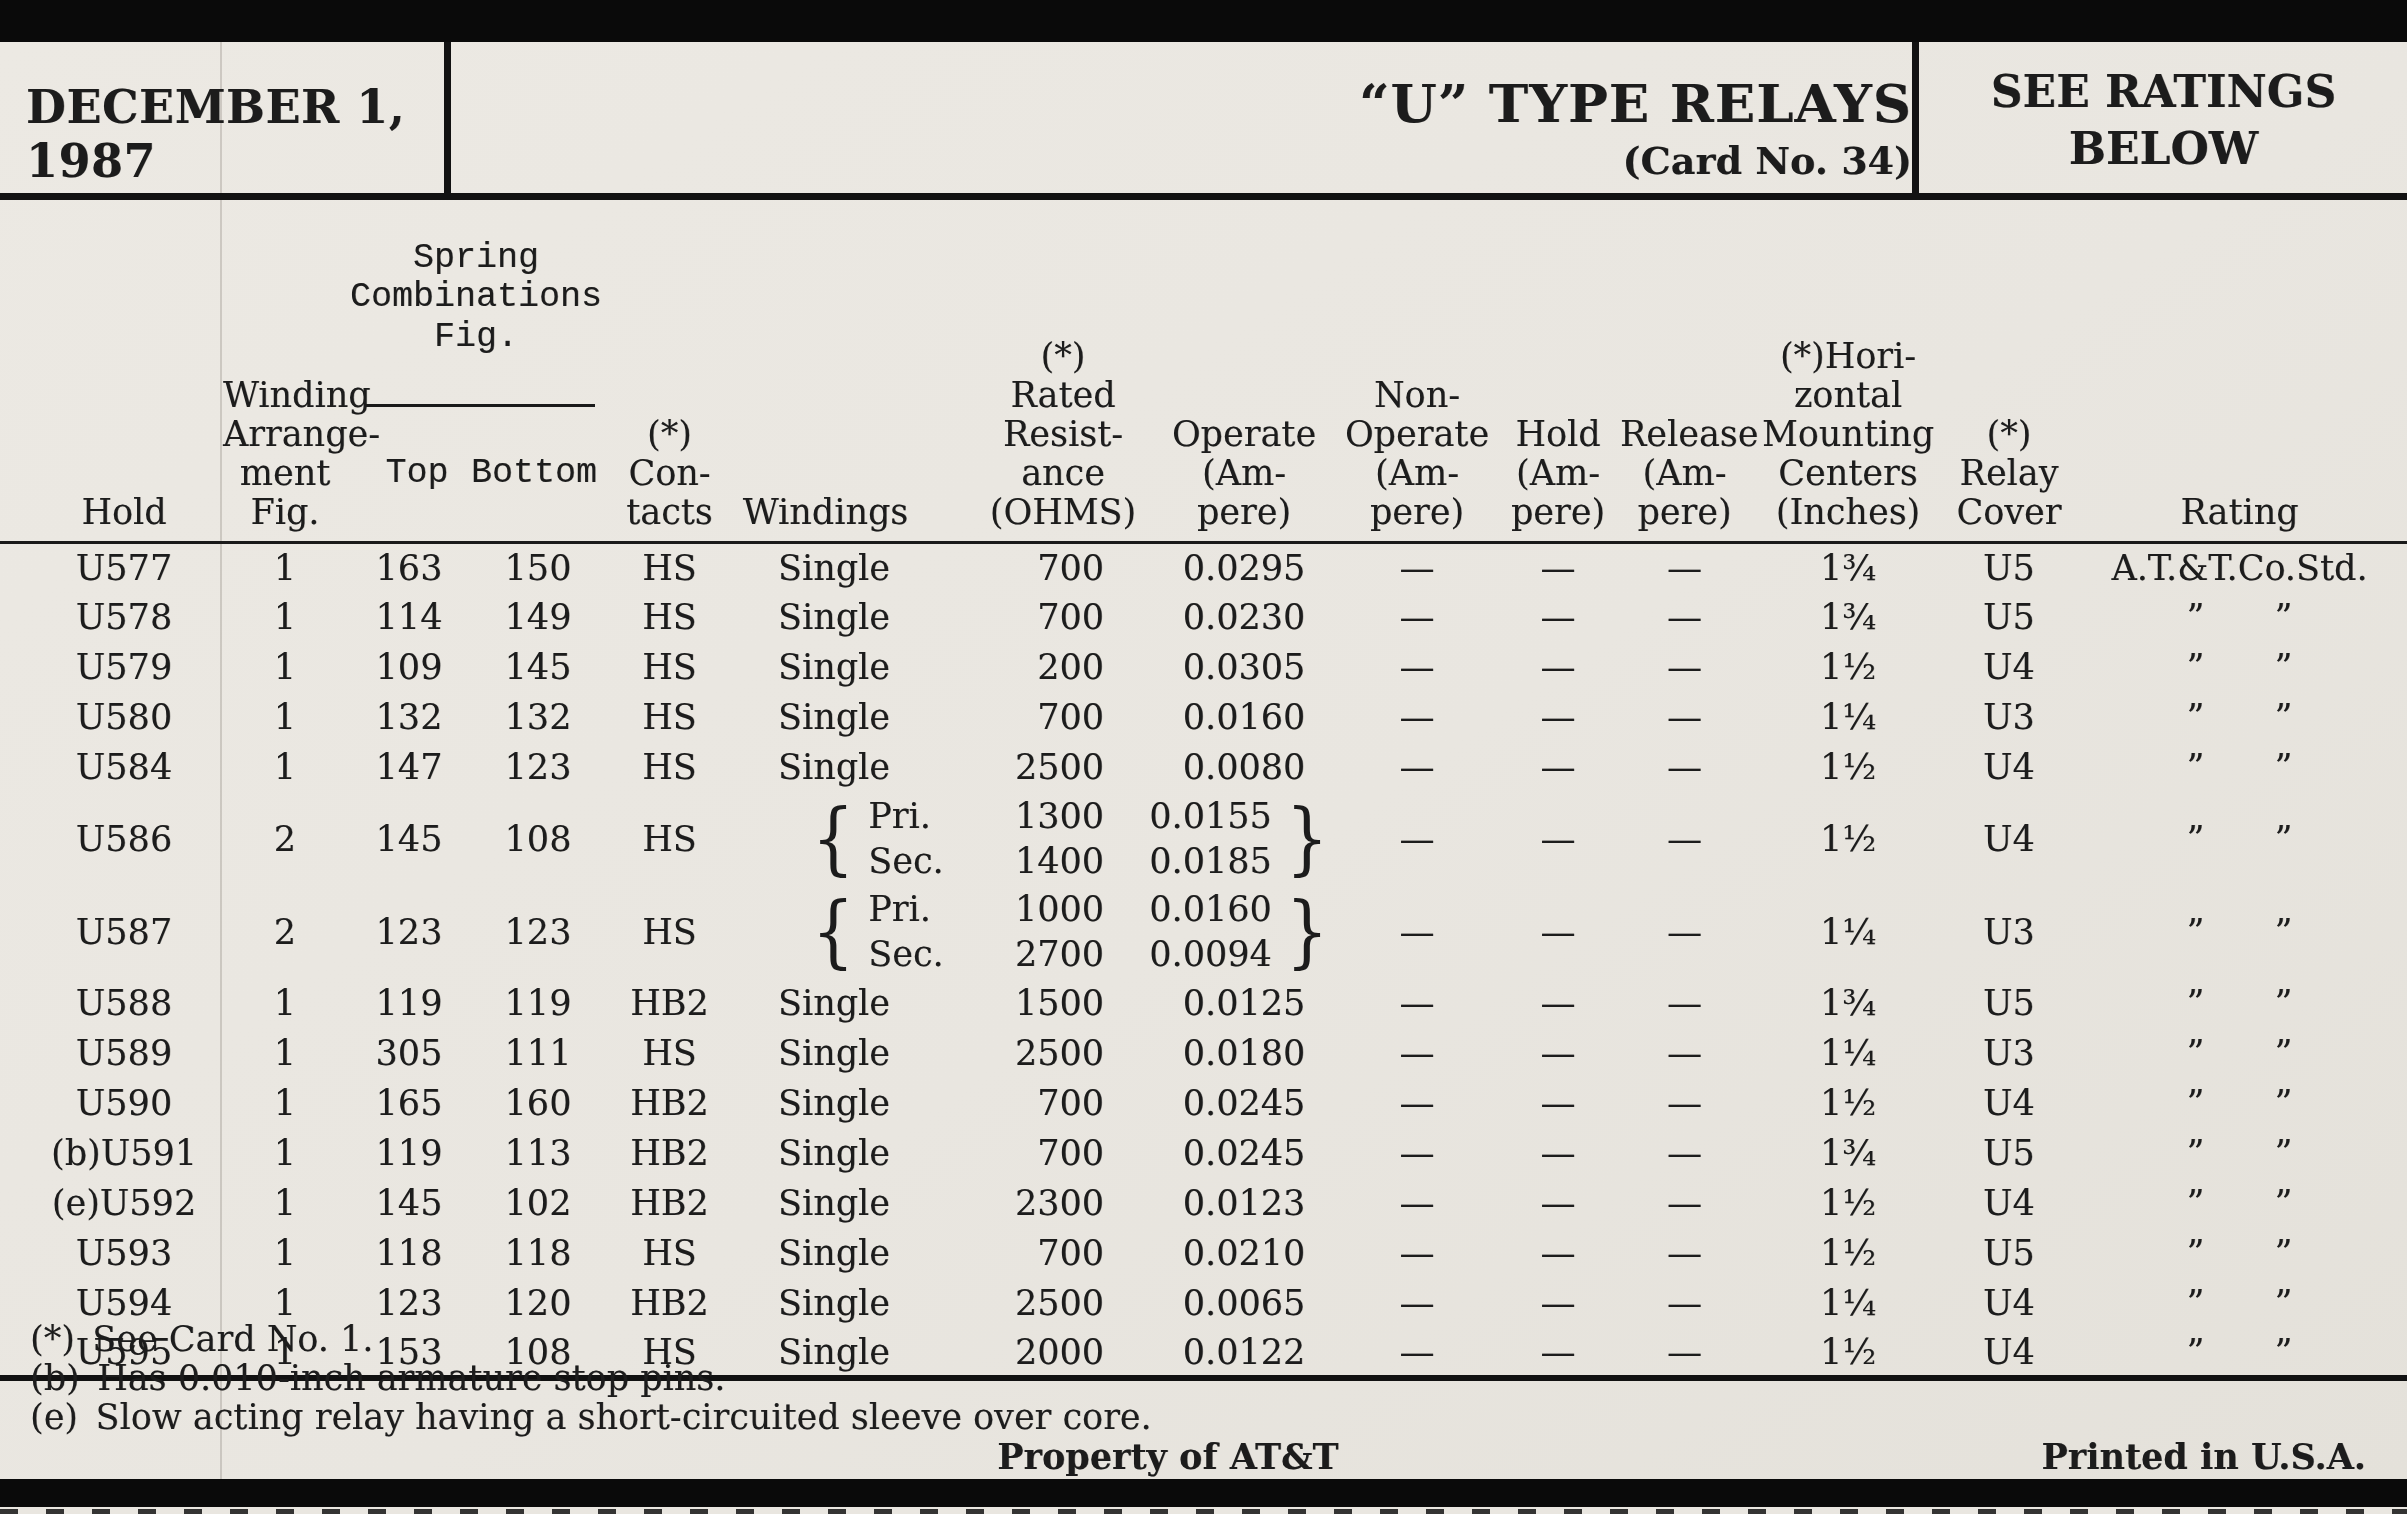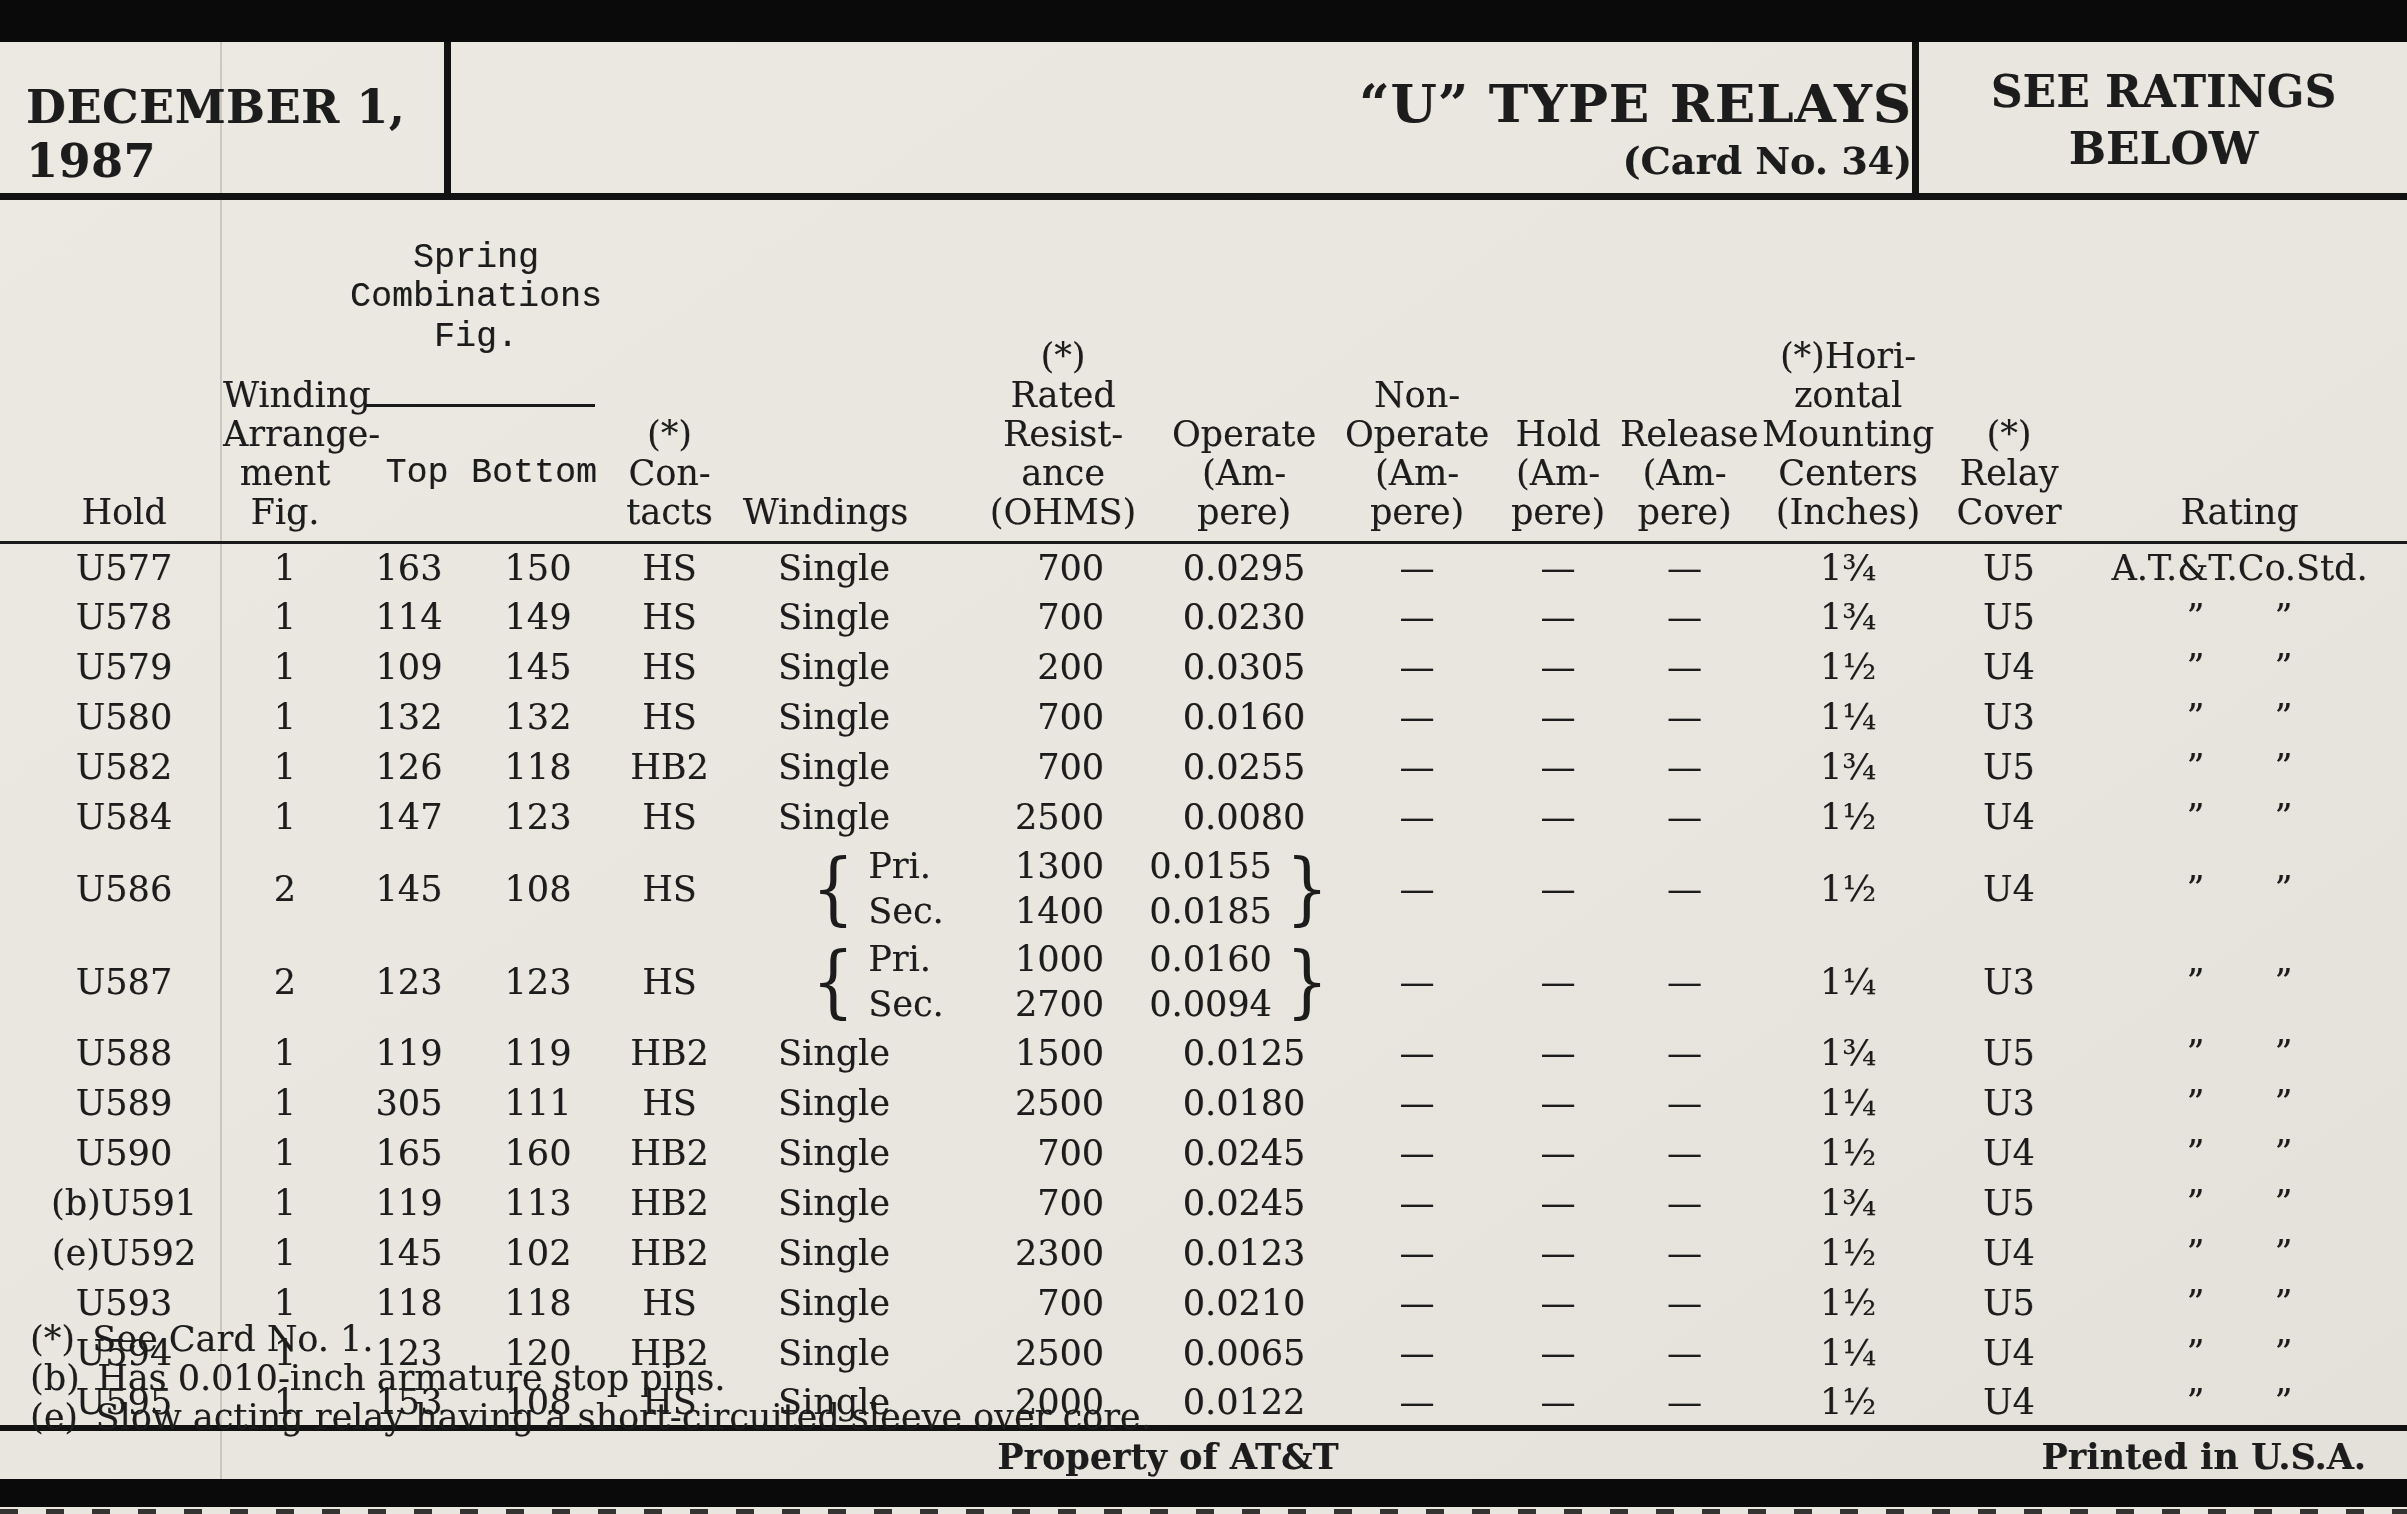--- a/index.html
+++ b/index.html
@@ -227,36 +227,20 @@
           <td class="col-resistance">700</td>
           <td class="col-operate">0.0160</td>
           <td class="col-non_operate">—</td>
           <td class="col-hold">—</td>
           <td class="col-release">—</td>
           <td class="col-mounting">1¼</td>
           <td class="col-cover">U3</td>
           <td class="col-rating">”  ”</td>
         </tr>
         <tr>
-          <td class="col-code">U582</td>
-          <td class="col-winding">1</td>
-          <td class="col-top">126</td>
-          <td class="col-bottom">118</td>
-          <td class="col-contacts">HB2</td>
-          <td class="col-windings">Single</td>
-          <td class="col-resistance">700</td>
-          <td class="col-operate">0.0255</td>
-          <td class="col-non_operate">—</td>
-          <td class="col-hold">—</td>
-          <td class="col-release">—</td>
-          <td class="col-mounting">1¾</td>
-          <td class="col-cover">U5</td>
-          <td class="col-rating">”  ”</td>
-        </tr>
-        <tr>
           <td class="col-code">U584</td>
           <td class="col-winding">1</td>
           <td class="col-top">147</td>
           <td class="col-bottom">123</td>
           <td class="col-contacts">HS</td>
           <td class="col-windings">Single</td>
           <td class="col-resistance">2500</td>
           <td class="col-operate">0.0080</td>
           <td class="col-non_operate">—</td>
           <td class="col-hold">—</td>

